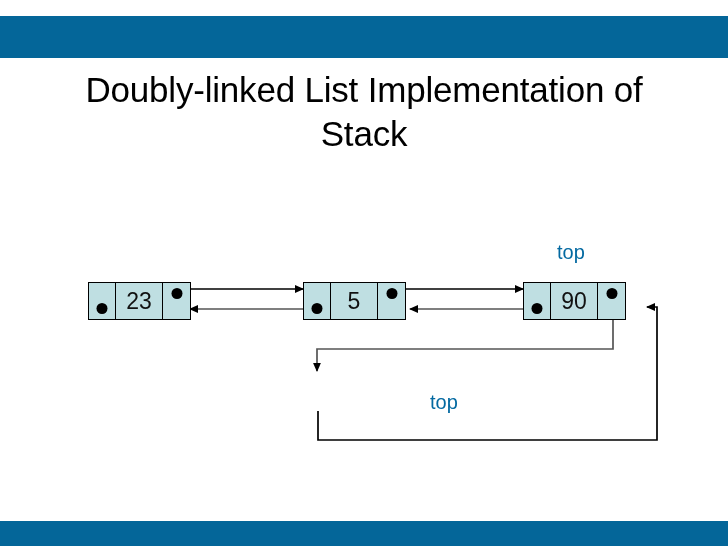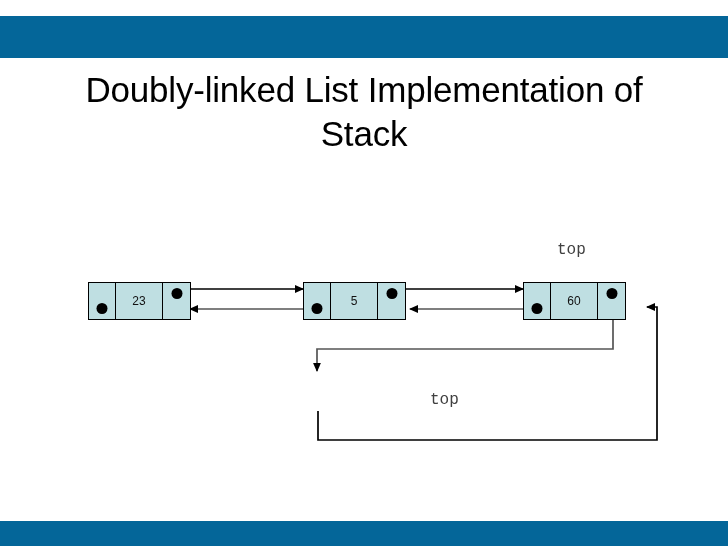--- a/index.html
+++ b/index.html
@@ -26,33 +26,33 @@
 
   .node{position:absolute;height:38px;display:flex;}
   .cell{
     background:#bfdfe2;border:1.6px solid #000000;box-sizing:border-box;
     position:relative;display:flex;align-items:center;justify-content:center;
   }
   .cell + .cell{border-left:none;}
   .cell.ptr{width:28px;}
   .cell.val{width:47px;}
   .cell.val span{
-    font-size:12px;color:#111111;font-family:"Liberation Sans", sans-serif;
+    font-size:23px;color:#111111;font-family:"Liberation Sans", sans-serif;
     line-height:1;
   }
   .dot{
     position:absolute;width:11px;height:11px;border-radius:50%;
     background:#000000;
   }
   .dot.lo{left:50%;transform:translateX(-50%);bottom:5px;}
   .dot.hi{left:50%;transform:translateX(-50%);top:5px;}
 
   .toplabel{
-    position:absolute;color:#404040;font-size:16px;
-    font-family:Liberation Mono, monospace;white-space:nowrap;
+    position:absolute;color:#0369a1;font-size:20px;
+    font-family:Liberation Sans, sans-serif;white-space:nowrap;
   }
 </style>
 </head>
 <body>
 
 <div id="slide">
 
   <div class="banner banner-top"></div>
   <div class="banner banner-bottom"></div>
 
@@ -108,21 +108,21 @@
       <div class="cell ptr">
         <span class="dot hi"></span>
       </div>
     </div>
 
     <div class="node" style="left:523px;top:116px;">
       <div class="cell ptr">
         <span class="dot lo"></span>
       </div>
       <div class="cell val">
-        <span>60</span>
+        <span>90</span>
       </div>
       <div class="cell ptr">
         <span class="dot hi"></span>
       </div>
     </div>
 
 
     <div class="toplabel" style="left:557px;top:75px;">top</div>
     <div class="toplabel" style="left:430px;top:225px;">top</div>
 

